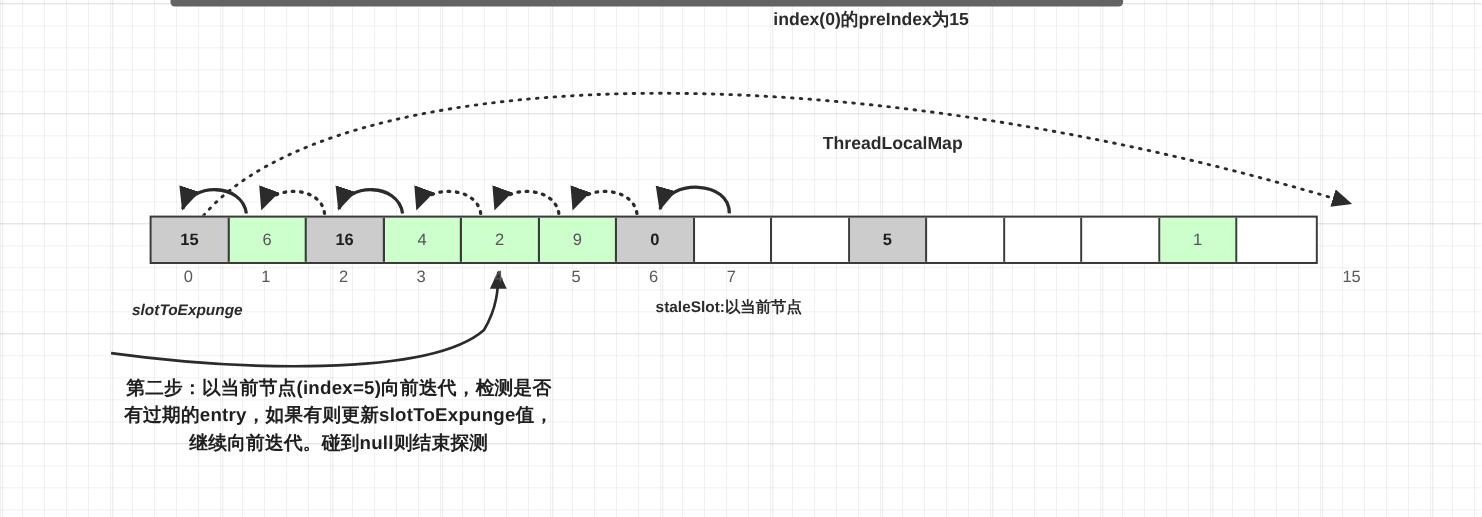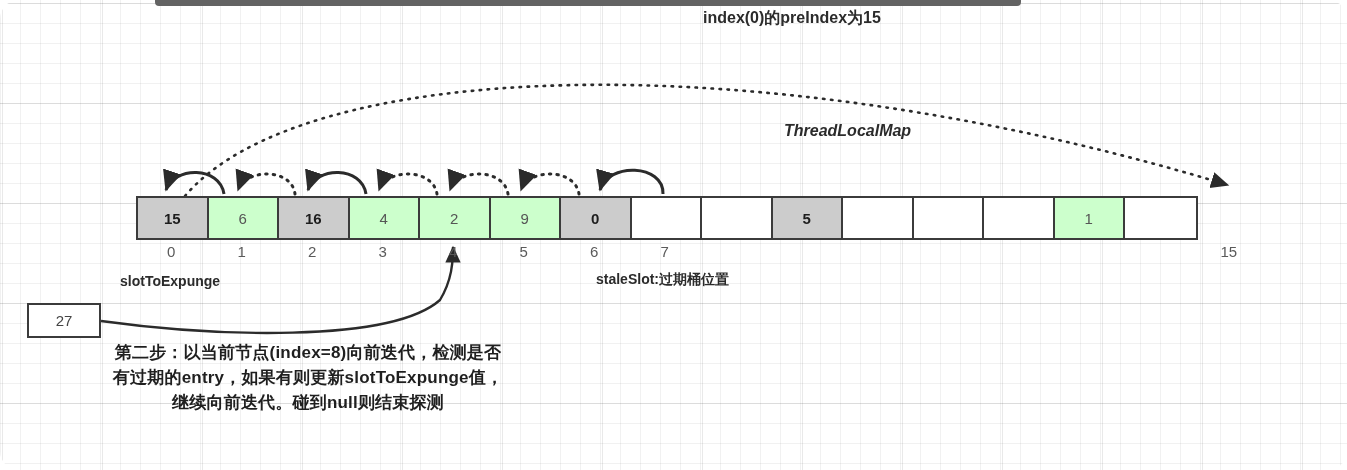--- a/index.html
+++ b/index.html
@@ -18,21 +18,20 @@
     width: 1347px;
     height: 470px;
     background-color: #ffffff;
     background-image:
       linear-gradient(to right, rgba(0,0,0,0.055) 1px, transparent 1px),
       linear-gradient(to bottom, rgba(0,0,0,0.055) 1px, transparent 1px),
       linear-gradient(to right, rgba(0,0,0,0.085) 1px, transparent 1px),
       linear-gradient(to bottom, rgba(0,0,0,0.085) 1px, transparent 1px);
     background-size: 20px 20px, 20px 20px, 100px 100px, 100px 100px;
     background-position: 0 3px, 0 3px, 2px 3px, 2px 3px;
-    border-radius: 19px;
   }
 
   
   .topbar {
     position: absolute;
     left: 155px;
     top: -6px;
     width: 866px;
     height: 12px;
     background: #636363;
@@ -84,22 +83,22 @@
   .idx.blank { color: transparent; }
 
   
   .lbl {
     position: absolute;
     font-weight: bold;
     color: #2b2b2b;
     white-space: nowrap;
   }
   #title-preindex { left: 703px; top: 8px;  font-size: 16px; }
-  #title-tlmap    { left: 784px; top: 122px; font-size: 16px; font-style: italic; }
-  #lbl-slot       { left: 120px; top: 273px; font-size: 14px; }
+  #title-tlmap    { left: 748px; top: 122px; font-size: 16px; }
+  #lbl-slot       { left: 120px; top: 273px; font-size: 14px; font-style: italic; }
   #lbl-stale      { left: 596px; top: 271px; font-size: 14px; }
 
   
   .notebox {
     position: absolute;
     left: 27px;
     top: 303px;
     width: 74px;
     height: 35px;
     border: 2px solid #3b3b3b;
@@ -203,19 +202,18 @@
     <div class="idx blank"></div>
     <div class="idx blank"></div>
     <div class="idx blank"></div>
     <div class="idx blank"></div>
     <div class="idx blank"></div>
     <div class="idx">15</div>
   </div>
 
   <div class="lbl" id="lbl-slot">slotToExpunge</div>
 
-  <div class="lbl" id="lbl-stale">staleSlot:过期桶位置</div>
-
-  <div class="notebox">27</div>
-
-  <div class="para">第二步：以当前节点(index=8)向前迭代，检测是否有过期的entry，如果有则更新slotToExpunge值，继续向前迭代。碰到null则结束探测</div>
+  <div class="lbl" id="lbl-stale">staleSlot:以当前节点</div>
+
+
+  <div class="para">第二步：以当前节点(index=5)向前迭代，检测是否有过期的entry，如果有则更新slotToExpunge值，继续向前迭代。碰到null则结束探测</div>
 
 </div>
 
 </body></html>

